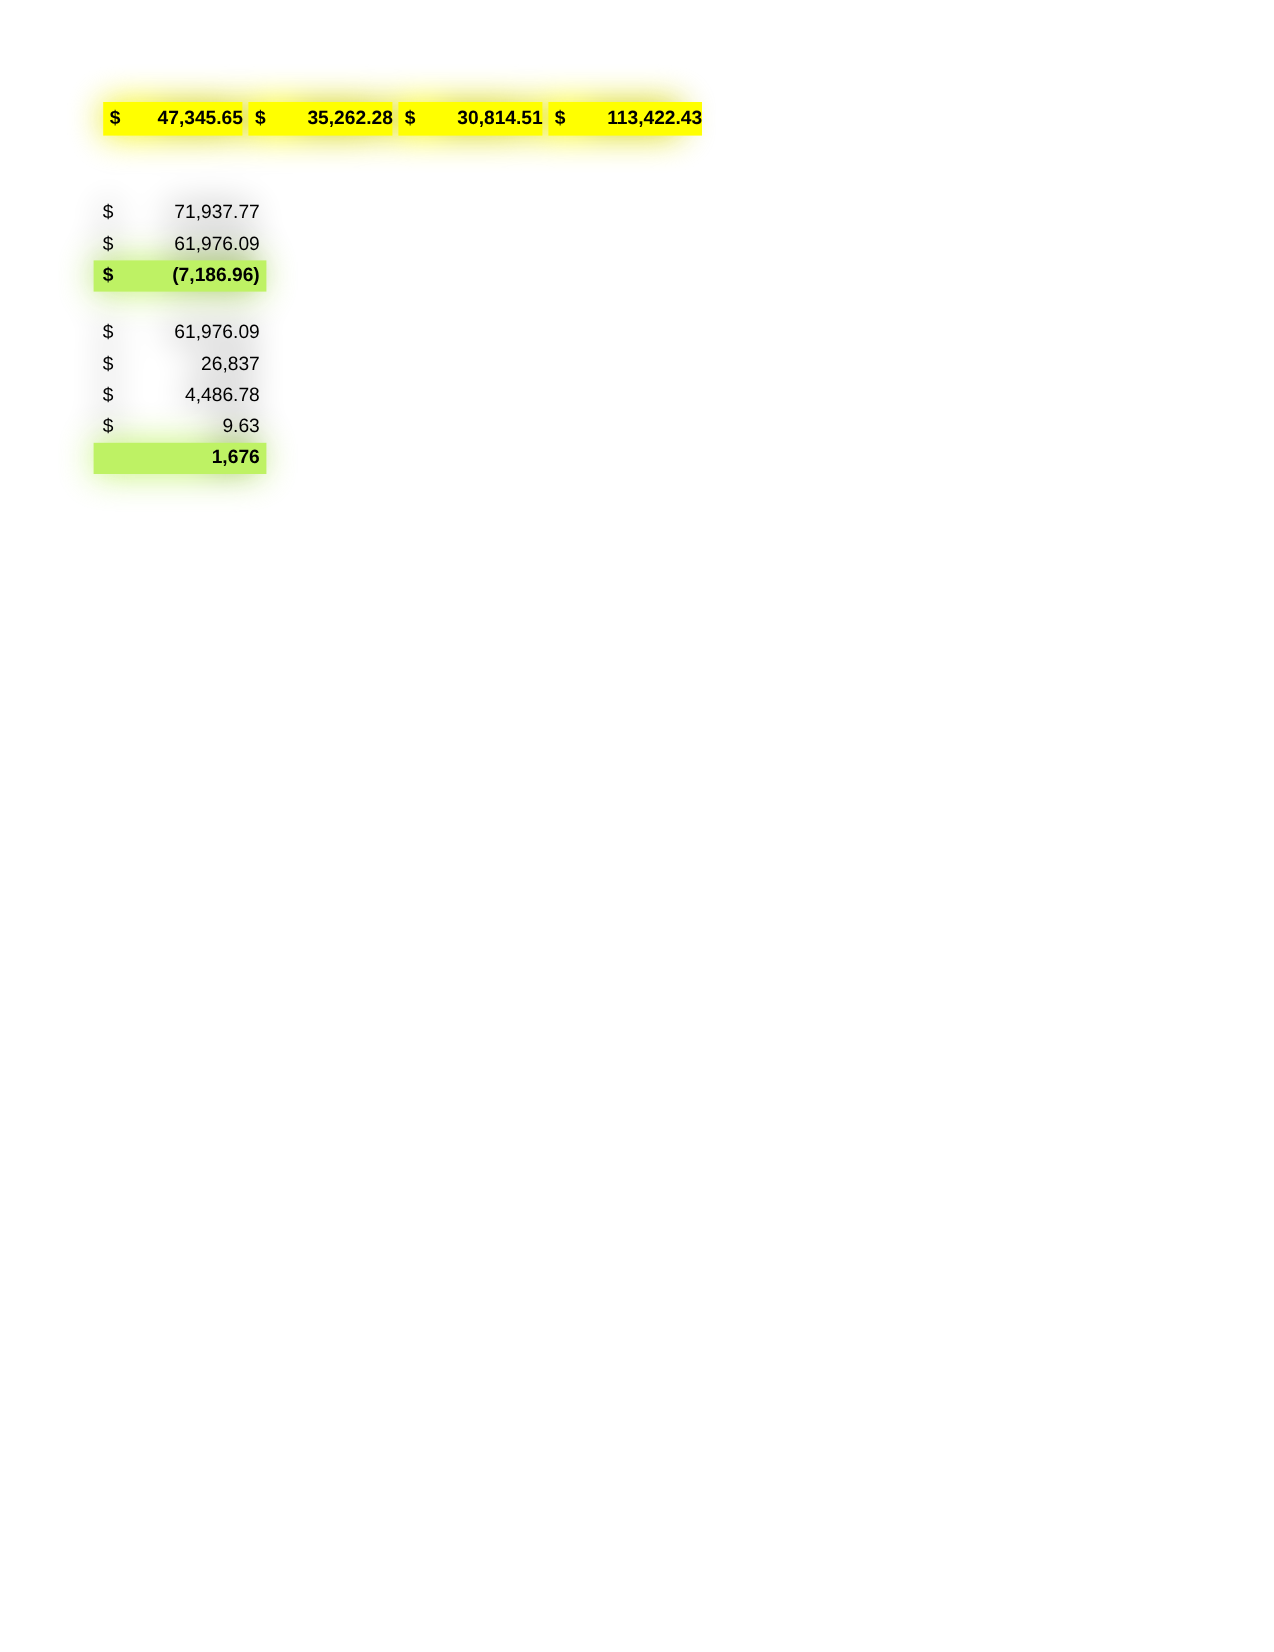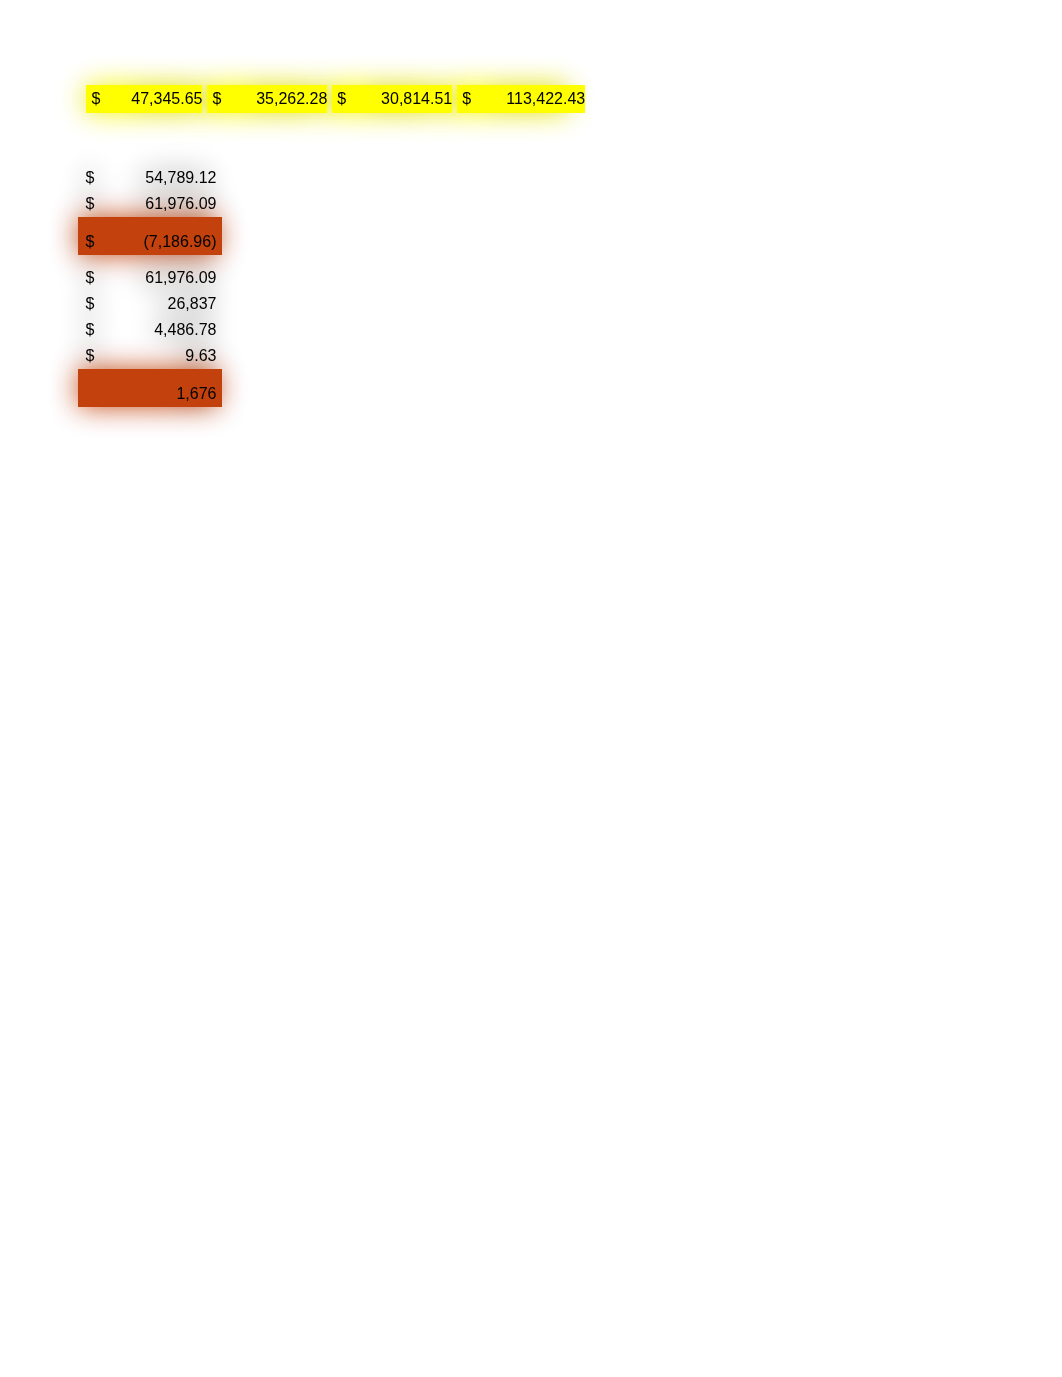--- a/index.html
+++ b/index.html
@@ -1,21 +1,21 @@
 <!DOCTYPE html>
 <html><head>
   <meta charset="utf-8">
   <style>
     html,body{margin:0;padding:0}
     body{background:#ffffff;font-family:"Segoe UI",Arial,Helvetica,sans-serif;color:#000;width:1062px;height:1377px;position:relative}
     .blur-preview{filter:blur(14px);opacity:.95;position:absolute;inset:0;pointer-events:none}
     .sharp-layer{position:absolute;inset:0}
 
     .row{height:26px;line-height:26px;white-space:nowrap}
-    .bold{font-weight:400}
+    .bold{font-weight:700}
     .hl{background:#ffff00}
     .sym{display:inline-block;width:24px;text-align:right;vertical-align:top}
     .num{display:inline-block;text-align:right;vertical-align:top}
 
     
     .top-strip{position:absolute;left:78px;top:85px;height:28px;padding-left:8px}
     .top-strip .cell{display:inline-block;height:28px;line-height:28px}
     .top-strip .cell .sym{width:20px;text-align:center}
     .top-strip .cell .num{ }
 
@@ -28,21 +28,21 @@
     
     .block1{position:absolute;left:78px;top:165px}
     .block1 .sym{width:24px;text-align:center}
     .block1 .num{width:110px}
 
     
     .block2{position:absolute;left:78px;top:265px}
     .block2 .sym{width:24px;text-align:center}
     .block2 .num{width:110px}
 
-    .hl-short{background:#c2410c;display:inline-block;padding:12px 6px 0 0}
+    .hl-short{background:#bef264;display:inline-block;padding:0 6px 0 0}
   </style>
 </head>
 <body>
 
 <div class="blur-preview" aria-hidden="true">
   <div class="top-strip bold">
     <span class="cell hl c1"><span class="sym">$</span><span class="num">47,345.65</span></span>
     <span class="cell hl c2"><span class="sym"> $</span><span class="num">35,262.28</span></span>
     <span class="cell hl c3"><span class="sym"> $</span><span class="num">30,814.51</span></span>
     <span class="cell hl c4"><span class="sym"> $</span><span class="num">113,422.43</span></span>
@@ -78,21 +78,21 @@
     </span>
     <span class="cell hl c4">
       <span class="sym">$</span>
       <span class="num">113,422.43</span>
     </span>
   </div>
 
   <div class="block1">
     <div class="row">
       <span class="sym">$</span>
-      <span class="num">54,789.12</span>
+      <span class="num">71,937.77</span>
     </div>
     <div class="row">
       <span class="sym">$</span>
       <span class="num">61,976.09</span>
     </div>
     <div class="row bold">
       <span class="hl-short">
         <span class="sym">$</span>
         <span class="num">(7,186.96)</span>
       </span>

